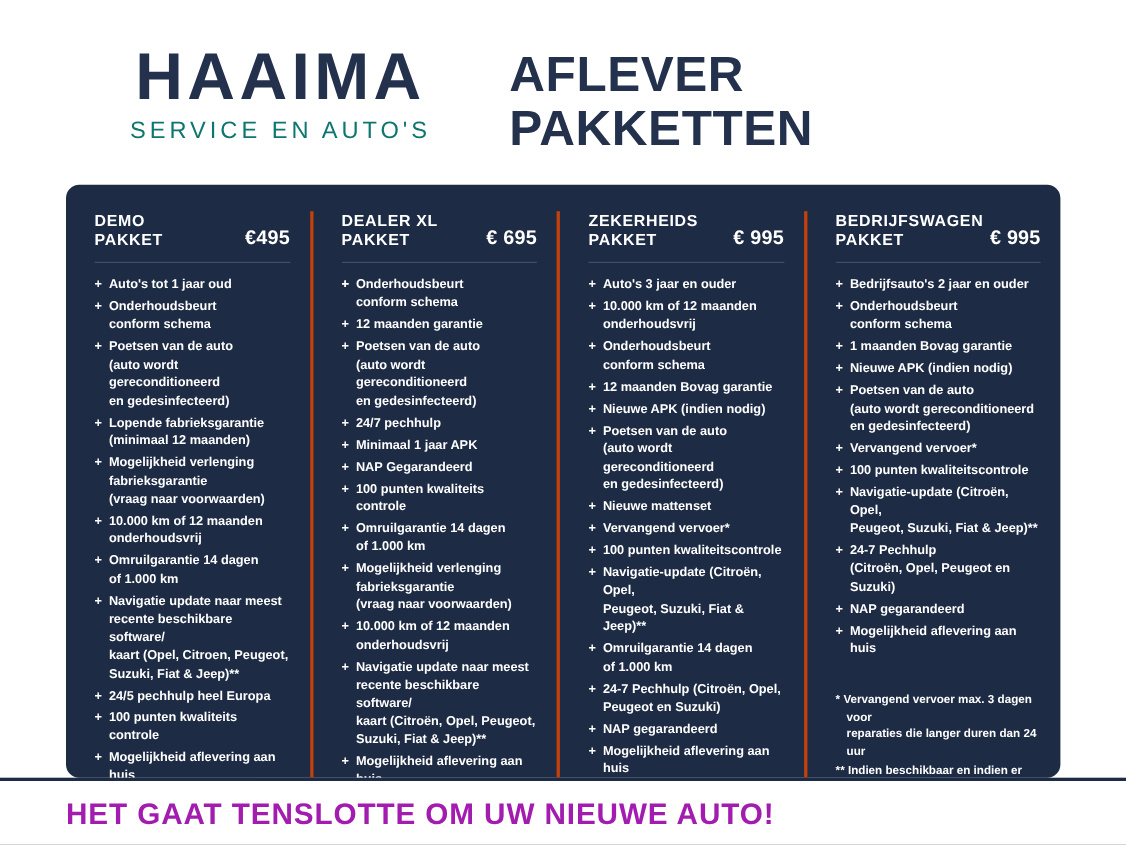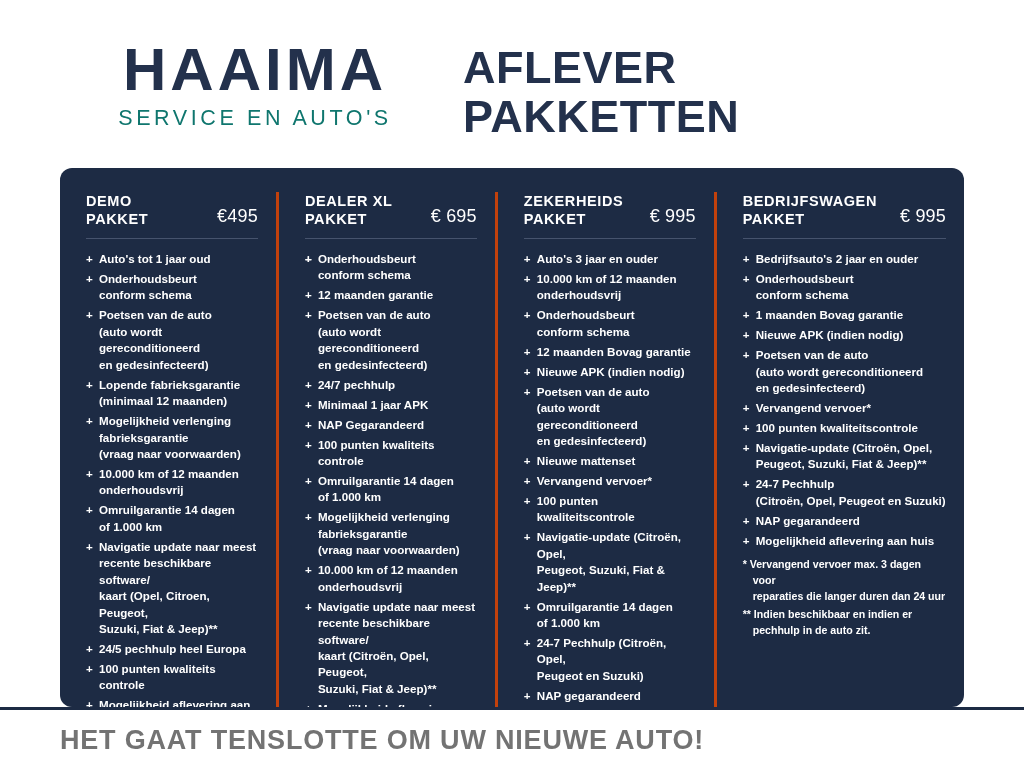--- a/index.html
+++ b/index.html
@@ -96,25 +96,24 @@
   .col-title {
     font-size: 14.5px;
     font-weight: 700;
     letter-spacing: 0.6px;
     line-height: 1.25;
     text-transform: uppercase;
     white-space: pre-line;
   }
   .col-price {
     font-size: 18px;
-    font-weight: 400;
+    font-weight: 700;
     letter-spacing: 0.2px;
     white-space: nowrap;
     padding-top: 14px;
-    margin-left: 17px;
   }
   ul.features {
     list-style: none;
     margin: 0;
     padding: 0;
   }
   ul.features li {
     position: relative;
     padding-left: 13px;
     margin-bottom: 3.5px;
@@ -123,21 +122,21 @@
     font-weight: 600;
     white-space: pre-line;
   }
   ul.features li .plus {
     position: absolute;
     left: 0;
     top: 0;
     font-weight: 700;
   }
   .footnotes {
-    margin-top: 8px;
+    margin-top: 30px;
     font-size: 10.6px;
     line-height: 1.5;
     font-weight: 600;
   }
   .footnotes div {
     padding-left: 10px;
     text-indent: -10px;
     margin-bottom: 2px;
     white-space: pre-line;
   }
@@ -158,21 +157,21 @@
     height: 3px;
     background: #1d2b44;
   }
   .bottom-text {
     position: absolute;
     left: 60px;
     top: 18px;
     font-size: 27px;
     font-weight: 700;
     letter-spacing: 0.8px;
-    color: #737373;
+    color: #a21caf;
   }
 </style>
 </head>
 <body>
 
 <div class="page">
 
   <div class="header">
     <div class="brand">
       <div class="brand-name">HAAIMA</div>

